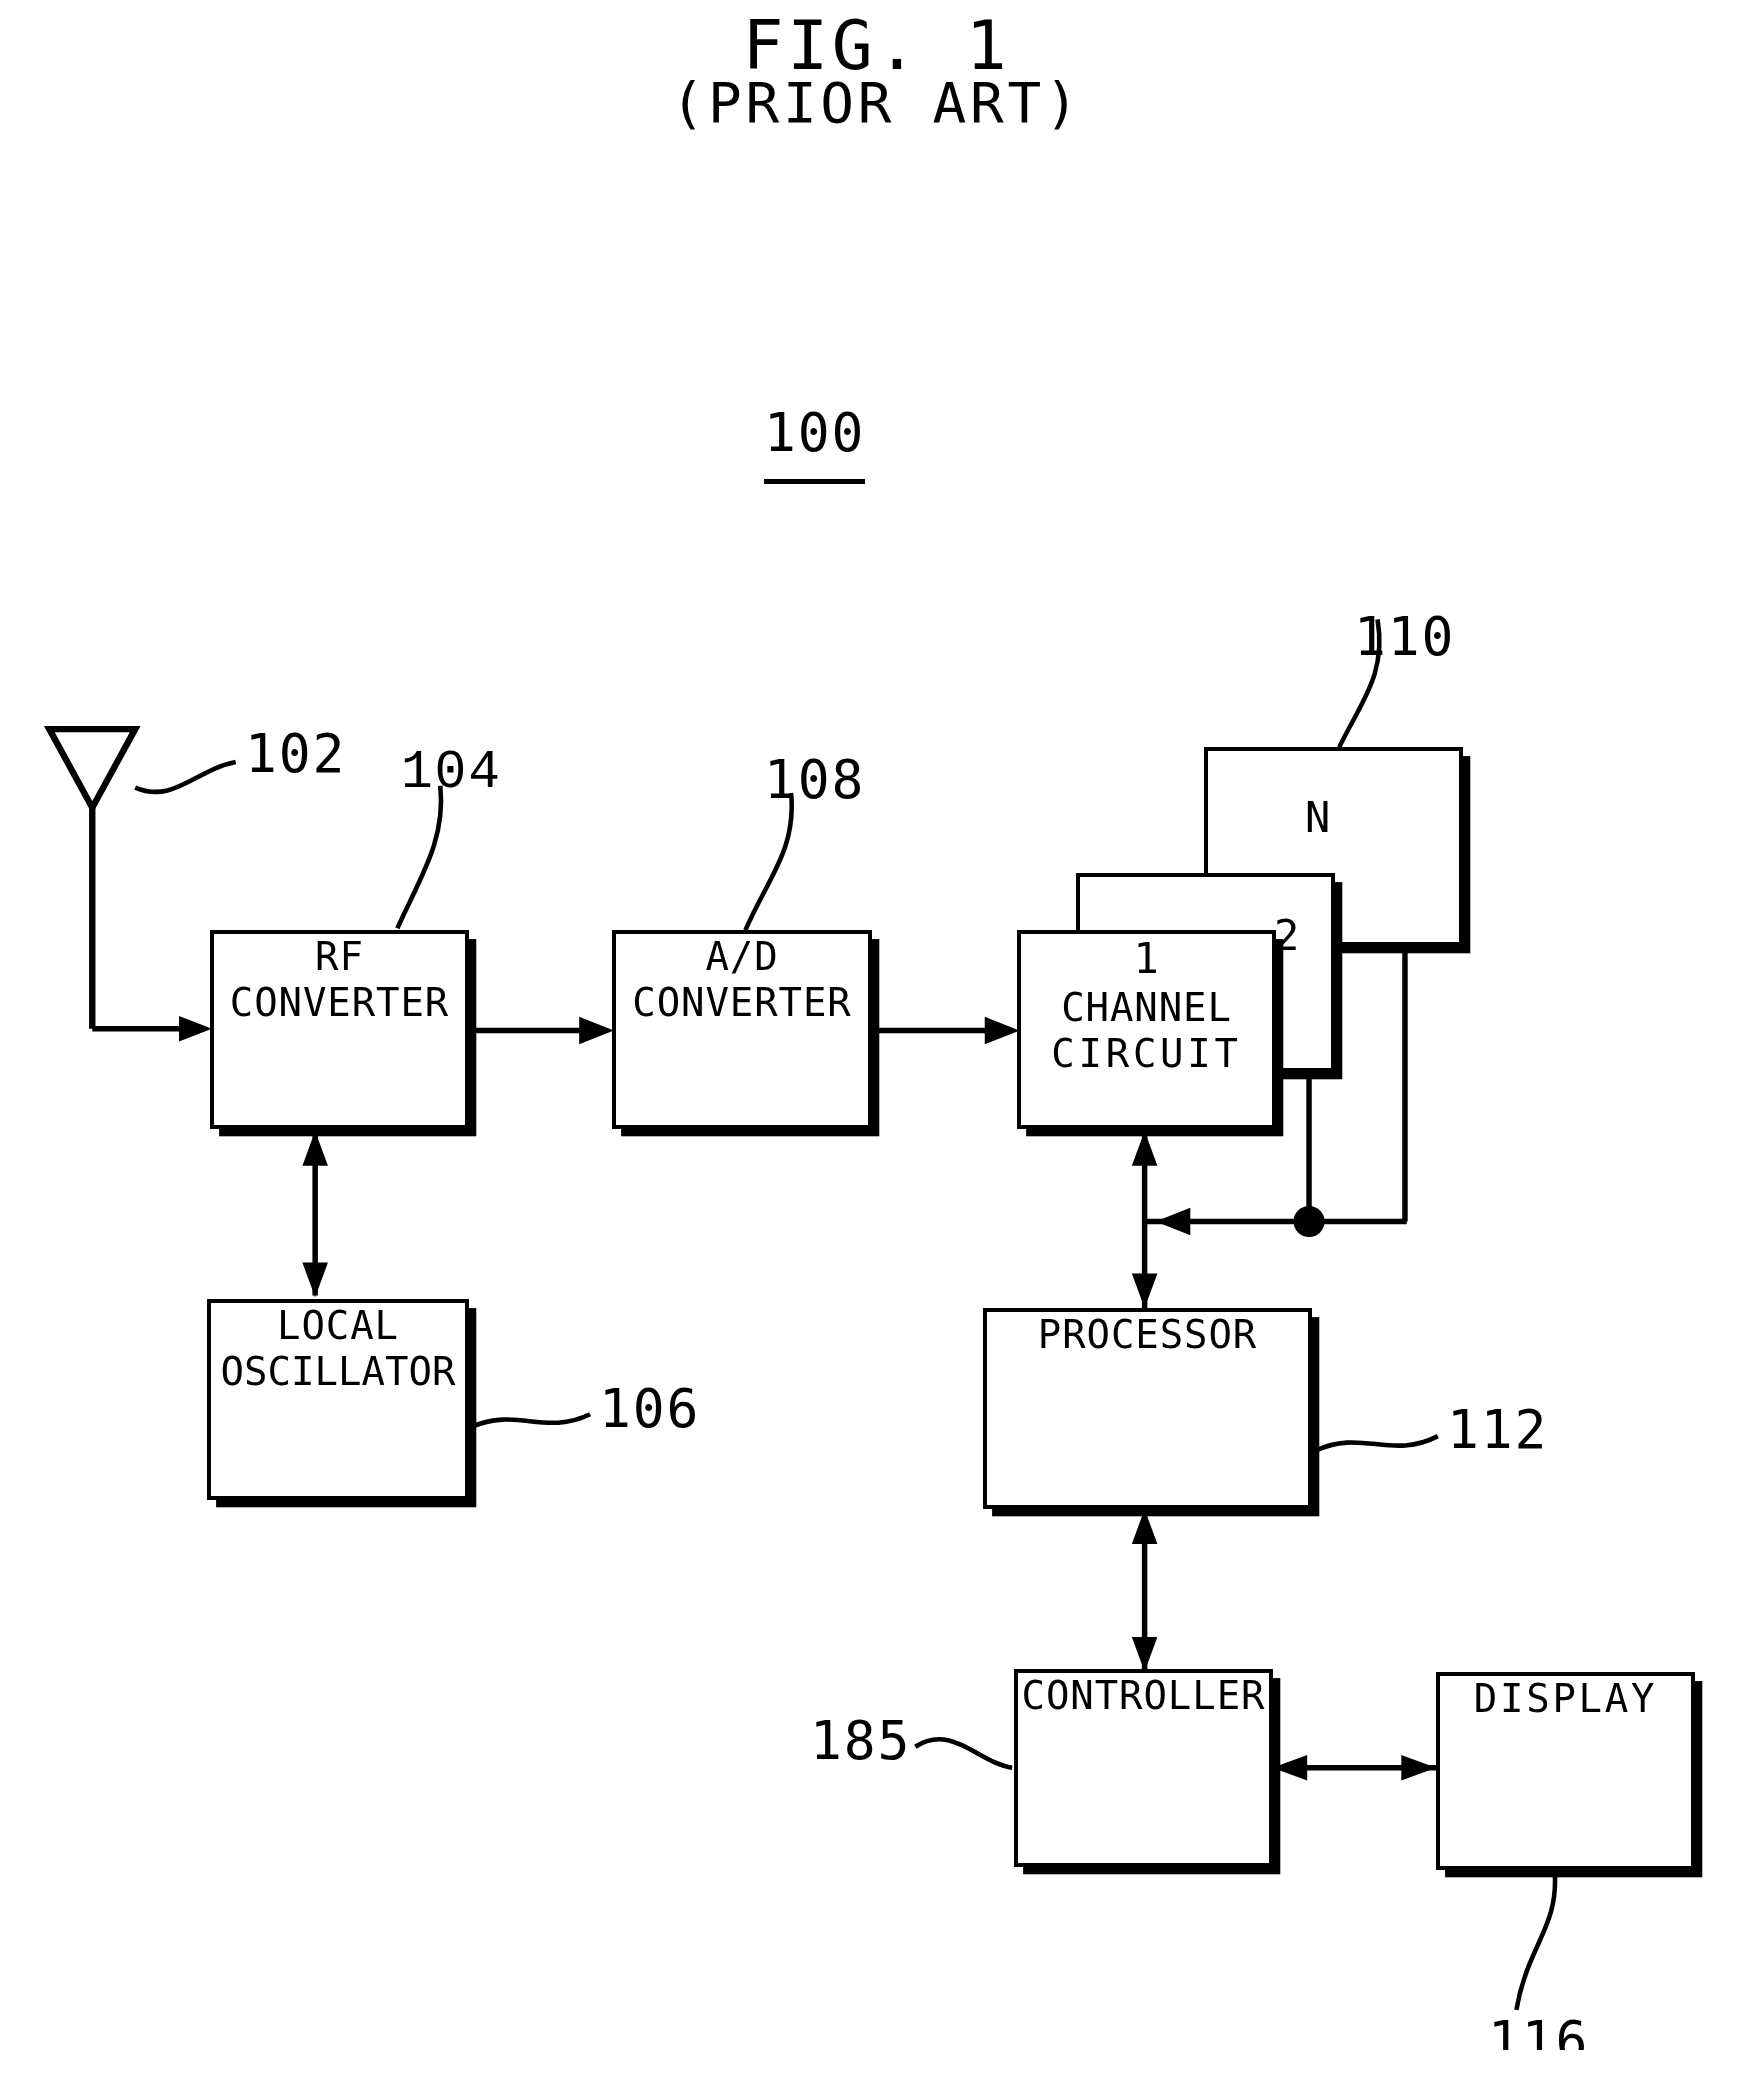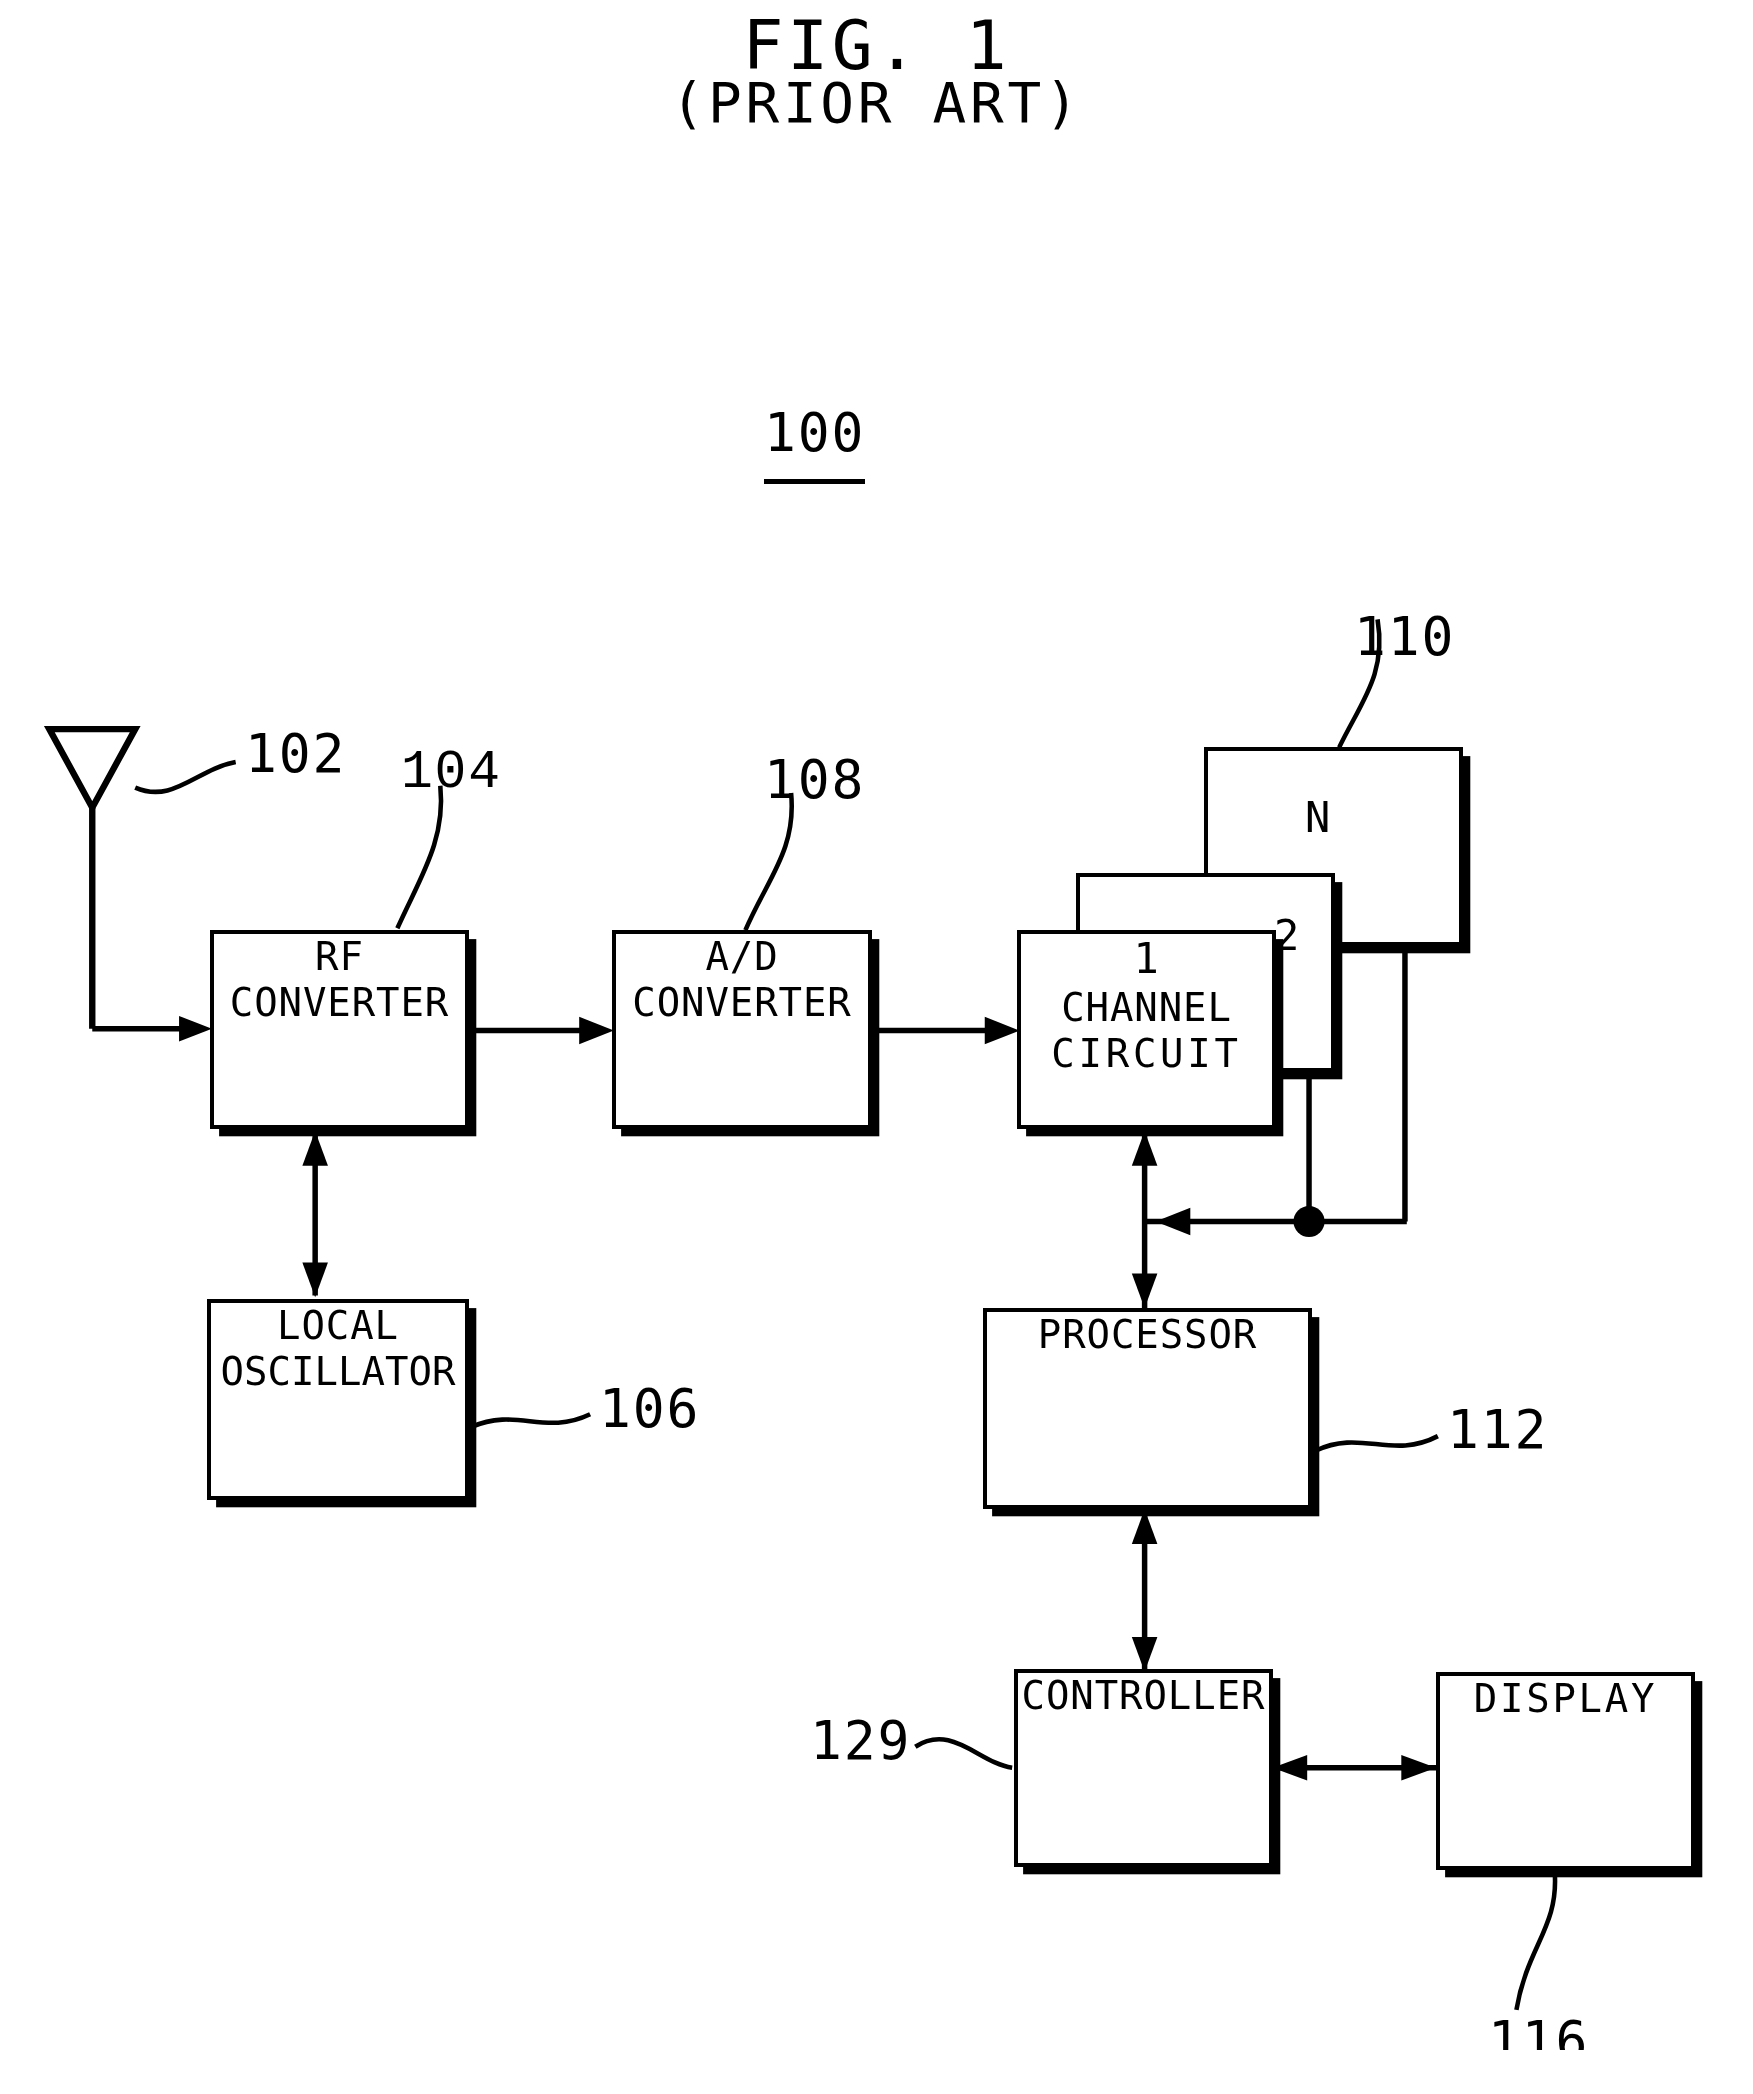--- a/index.html
+++ b/index.html
@@ -207,18 +207,18 @@
   <div class="ref" style="left:401px; top:747px;font-family:Liberation Mono, monospace;">104</div>
 
   <div class="ref" style="left:764px; top:753px;">108</div>
 
   <div class="ref" style="left:1354px; top:579px;margin-top:31px;">110</div>
 
   <div class="ref" style="left:599px; top:1382px;">106</div>
 
   <div class="ref" style="left:1447px; top:1403px;">112</div>
 
-  <div class="ref" style="left:810px; top:1714px;">129</div>
+  <div class="ref" style="left:810px; top:1714px;">185</div>
 
   <div class="ref" style="left:1488px; top:2014px;">116</div>
 
 </div>
 
 
 </body></html>

